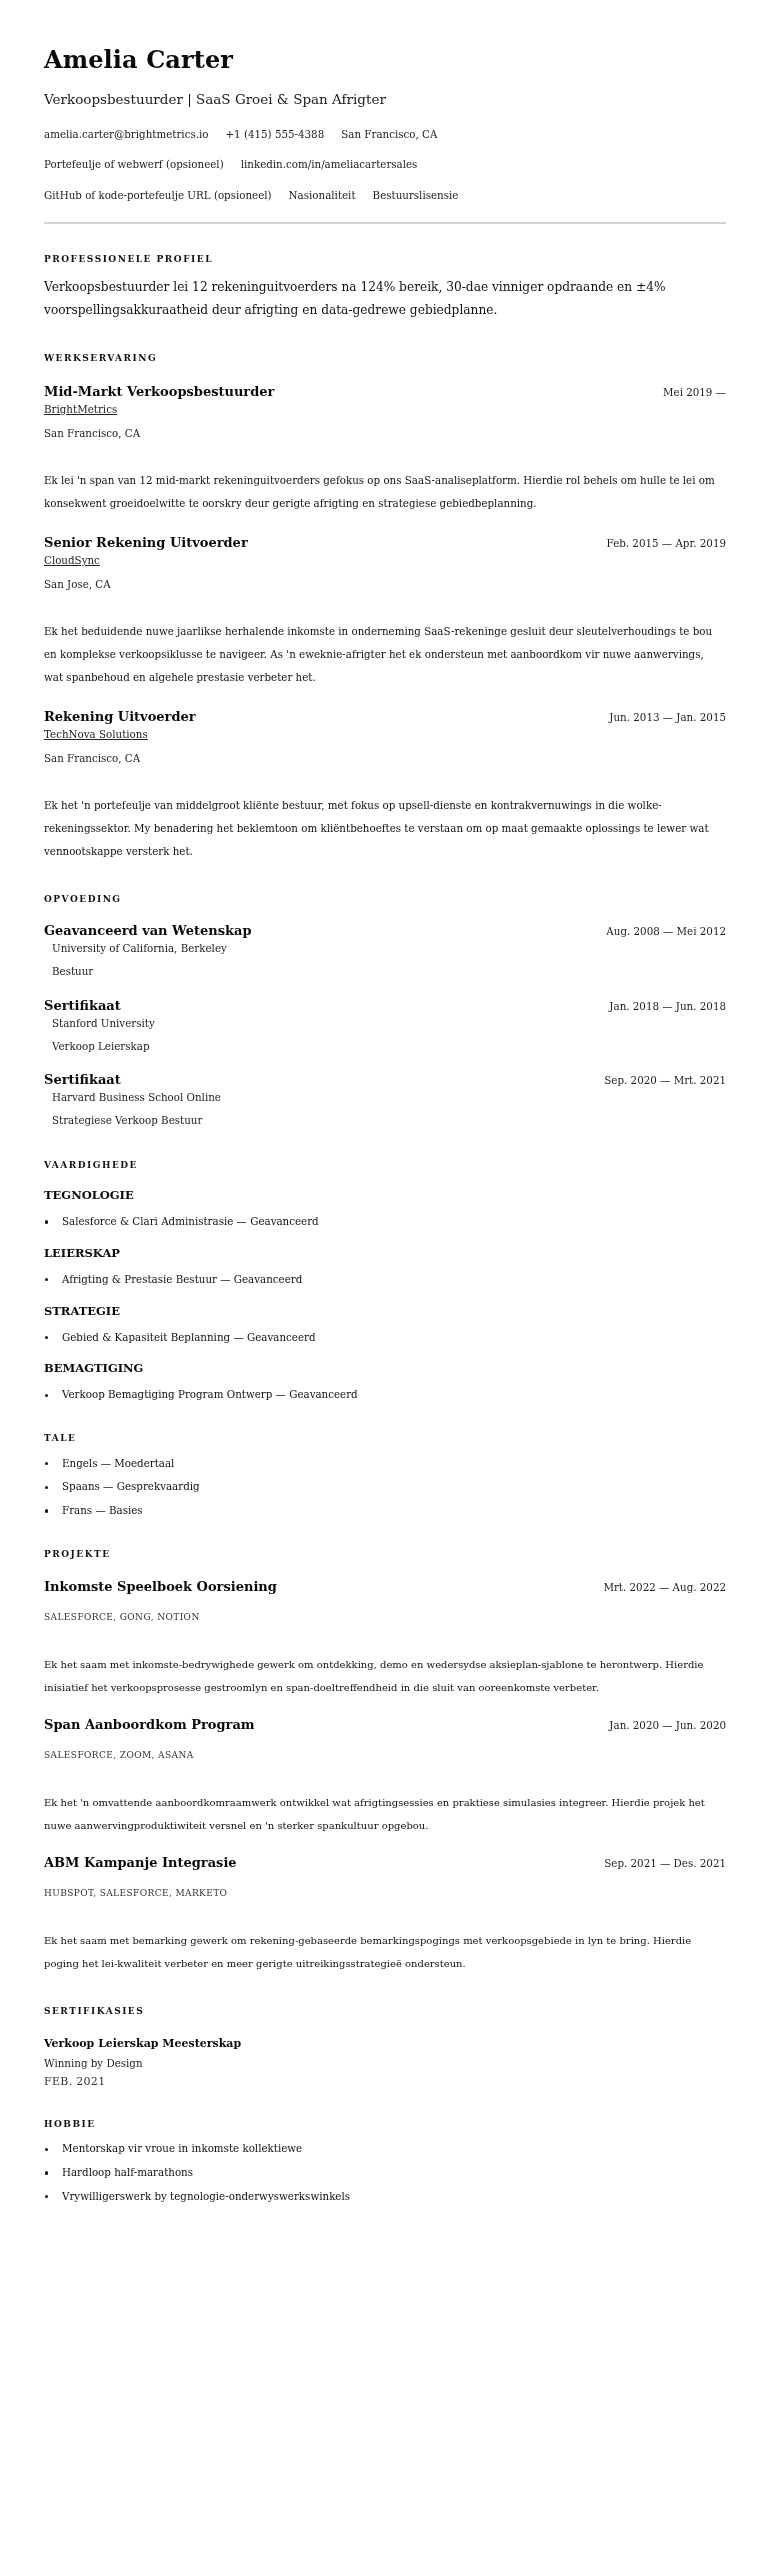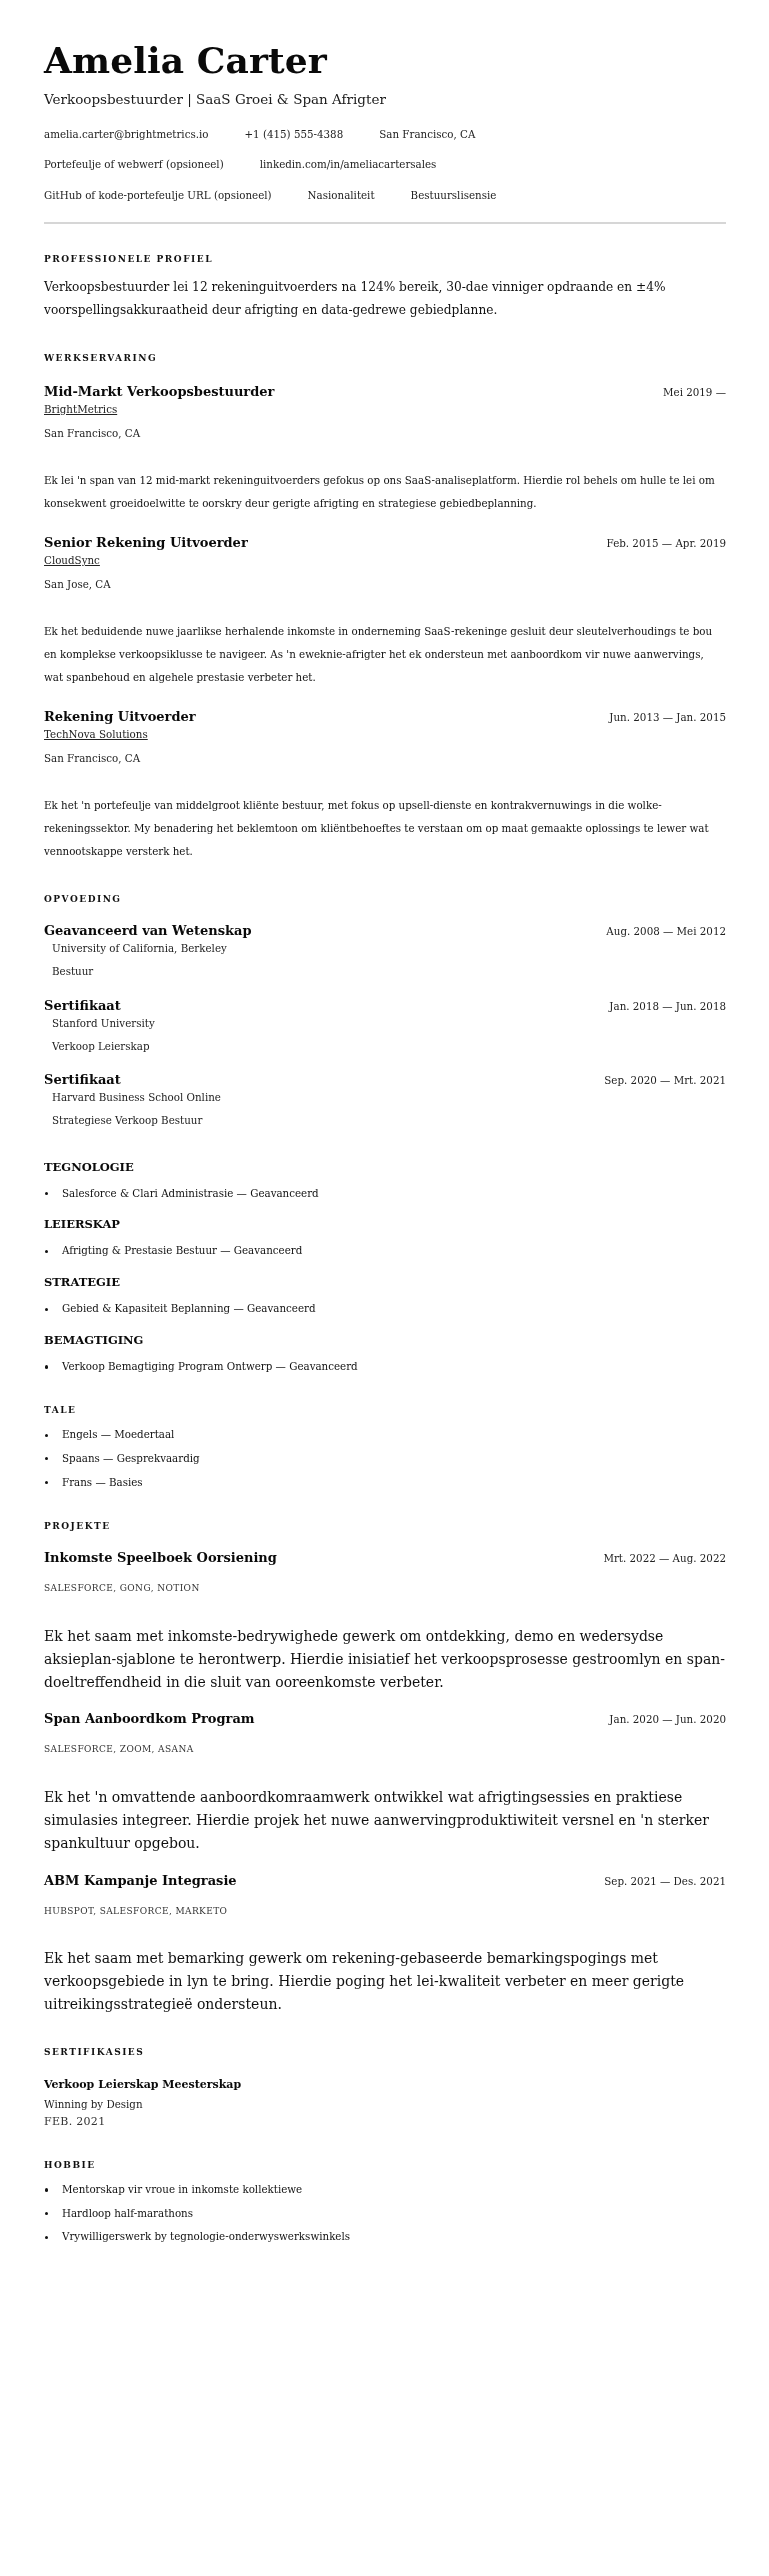--- a/index.html
+++ b/index.html
@@ -4,23 +4,23 @@
 <style>
   * { box-sizing: border-box; margin: 0; padding: 0; }
   html, body { background: #ffffff; }
   body {
     width: 770px;
     min-height: 2576px;
     font-family: "DejaVu Serif", serif;
     color: #111111;
   }
   .page { padding: 38px 44px 51px 44px; width: 770px; }
-  .name { font-size: 36px; font-weight: bold; line-height: 44px; color: #0a0a0a; letter-spacing: 0.1px; }
+  .name { font-size: 24px; font-weight: bold; line-height: 44px; color: #0a0a0a; letter-spacing: 0.1px; }
   .headline { font-size: 13.5px; line-height: 19px; margin-top: 7.7px; color: #1a1a1a; }
-  .contact-row { display: flex; flex-wrap: wrap; gap: 0 36px; font-size: 10.3px; line-height: 15.4px; color: #222; }
+  .contact-row { display: flex; flex-wrap: wrap; gap: 0 17px; font-size: 10.3px; line-height: 15.4px; color: #222; }
   .contact-row.first { margin-top: 18px; }
   .contact-row + .contact-row { margin-top: 15.4px; }
   .rule { height: 1.9px; background: #d6d6d6; margin-top: 18px; border: none; }
 
   .section-title { font-size: 9px; font-weight: bold; letter-spacing: 1.5px; color: #111; line-height: 13px; }
   .profile-section { margin-top: 29.5px; }
   .profile-text { font-size: 12.2px; line-height: 23px; margin-top: 10.3px; color: #111; }
 
   .section { margin-top: 29.5px; }
   .entry { margin-top: 19px; }
@@ -40,21 +40,21 @@
   .skill-group { margin-top: 15.4px; }
   .skill-group.first { margin-top: 15.4px; }
   .skill-cat { font-size: 11.5px; font-weight: bold; line-height: 16.7px; color: #0a0a0a; }
   ul.bullets { list-style: none; margin-top: 10.3px; }
   ul.bullets li { font-size: 10.3px; line-height: 15.4px; color: #111; position: relative; padding-left: 18px; }
   ul.bullets li + li { margin-top: 8.3px; }
   ul.bullets li::before { content: ""; position: absolute; left: 1.3px; top: 6.4px; width: 3.2px; height: 3.2px; border-radius: 50%; background: #111; }
   .tight-list { margin-top: 15.4px; }
 
   .proj-tech { font-size: 9px; letter-spacing: 0.4px; color: #333; line-height: 14px; margin-top: 14px; text-transform: uppercase; }
-  .proj-desc { font-size: 14px; line-height: 23px; color: #111; margin-top: 29.5px; }
+  .proj-desc { font-size: 10px; line-height: 23px; color: #111; margin-top: 29.5px; }
   .proj-entry { margin-top: 16.7px; }
 
   .cert-title { font-size: 11px; font-weight: bold; line-height: 16.7px; color: #0a0a0a; }
   .cert-org { font-size: 10.3px; line-height: 16.7px; color: #222; margin-top: 2.6px; }
   .cert-date { font-size: 11px; line-height: 14px; color: #333; letter-spacing: 0.3px; margin-top: 2.6px; }
 </style>
 </head>
 <body>
 
 <div class="page">
@@ -144,20 +144,21 @@
       <div class="entry-head">
         <div class="entry-title">Sertifikaat</div>
         <div class="entry-date">Sep. 2020 — Mrt. 2021</div>
       </div>
       <div class="edu-line">Harvard Business School Online</div>
       <div class="edu-line">Strategiese Verkoop Bestuur</div>
     </div>
   </section>
 
   <section class="section">
+    <h2 class="section-title">VAARDIGHEDE</h2>
 
     <div class="skill-group first">
       <div class="skill-cat">TEGNOLOGIE</div>
       <ul class="bullets">
         <li>Salesforce &amp; Clari Administrasie — Geavanceerd</li>
       </ul>
     </div>
     <div class="skill-group">
       <div class="skill-cat">LEIERSKAP</div>
       <ul class="bullets">

